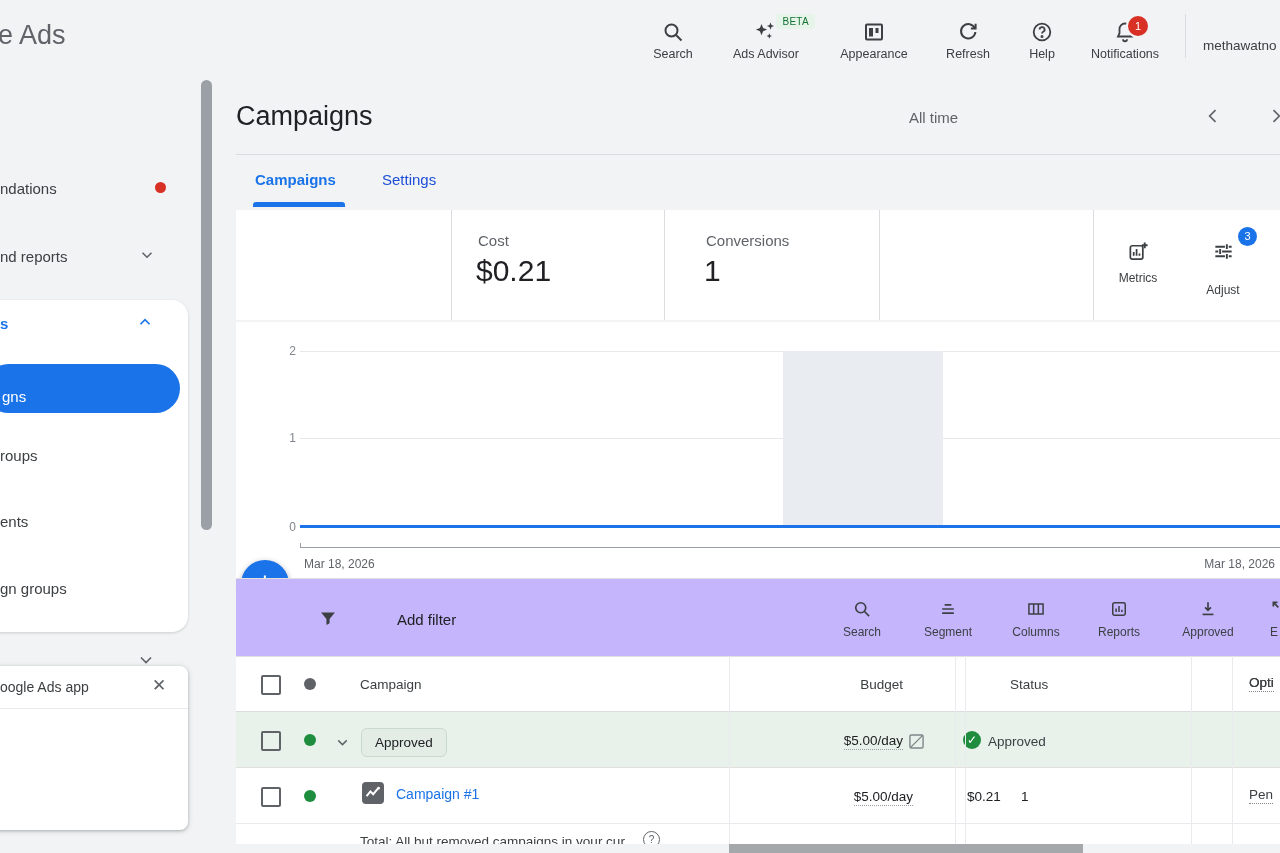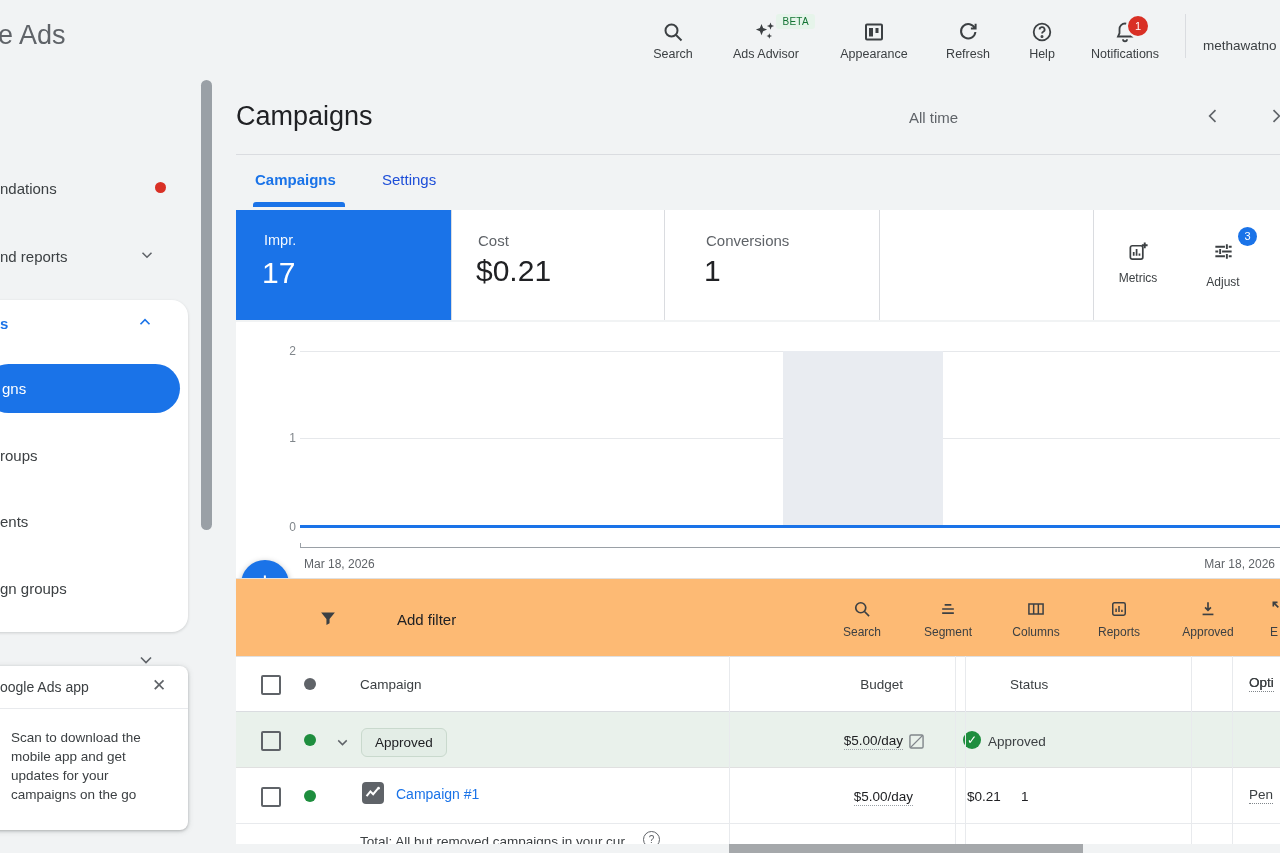--- a/index.html
+++ b/index.html
@@ -103,38 +103,37 @@
       </svg>
 
     <div class="abs" style="left:-20px;top:230px;width:208px;height:332px;background:#fff;border-radius:0 16px 16px 0;box-shadow:0 1px 3px rgba(60,64,67,.2);"></div>
 
     <div class="sideitem" style="top:245px;color:#1a73e8;font-weight:bold;">s</div>
     <svg class="abs" viewBox="0 0 24 24" fill="none" stroke="#1a73e8" stroke-width="2.2" style="left:136px;top:243px;width:18px;height:18px;">
         <path d="M6 15l6-6 6 6"></path>
       </svg>
 
     <div class="abs" style="left:-16px;top:294px;width:196px;height:49px;background:#1a73e8;border-radius:25px;">
-      <span style="position:absolute;left:18px;top:16px;font-size:15px;color:#fff;">gns</span>
+      <span style="position:absolute;left:18px;top:24px;font-size:15px;color:#fff;">gns</span>
     </div>
 
     <div class="sideitem" style="top:377px;">roups</div>
     <div class="sideitem" style="top:443px;">ents</div>
     <div class="sideitem" style="top:510px;">gn groups</div>
 
     <div class="abs" style="left:201px;top:10px;width:11px;height:450px;background:#9aa0a6;border-radius:6px;"></div>
 
     <svg class="abs" viewBox="0 0 24 24" fill="none" stroke="#5f6368" stroke-width="2" style="left:136px;top:580px;width:20px;height:20px;">
         <path d="M6 9l6 6 6-6"></path>
       </svg>
 
     <div class="abs card" style="left:-14px;top:596px;width:202px;height:164px;">
       <div style="position:absolute;left:14px;top:13px;font-size:14px;color:#3c4043;white-space:nowrap;">oogle Ads app</div>
       <div style="position:absolute;left:166px;top:9px;font-size:17px;color:#5f6368;cursor:pointer;">✕</div>
       <div style="position:absolute;left:0;top:42px;width:202px;height:1px;background:#e8eaed;"></div>
-      <div style="position:absolute;left:25px;top:62px;width:162px;font-size:13.5px;line-height:19px;color:#3c4043;">Scan to download the mobile app and get updates for your campaigns on the go</div>
     </div>
   </div>
 
   <div class="abs" style="left:236px;top:101px;font-size:27px;color:#202124;">Campaigns</div>
 
 
   <div class="abs" style="left:897px;top:109px;font-size:15px;color:#5f6368;white-space:nowrap;margin-left:12px;">All time</div>
 
 
   <svg class="abs" viewBox="0 0 24 24" fill="none" stroke="#5f6368" stroke-width="2" style="left:1203px;top:106px;width:20px;height:20px;cursor:pointer;">
@@ -145,24 +144,20 @@
     </svg>
 
   <div class="hline" style="left:236px;top:154px;width:1044px;"></div>
 
   <div class="abs" style="left:255px;top:171px;font-size:15px;font-weight:bold;color:#1a73e8;cursor:pointer;">Campaigns</div>
   <div class="abs" style="left:253px;top:202px;width:92px;height:5px;background:#1a73e8;border-radius:3px 3px 0 0;"></div>
   <div class="abs" style="left:382px;top:171px;font-size:15px;color:#1d4ed8;cursor:pointer;">Settings</div>
 
   <div class="abs" style="left:236px;top:210px;width:1044px;height:110px;background:#fff;">
 
-    <div class="abs" style="left:0;top:0;width:215px;height:110px;background:#1a73e8;cursor:pointer;">
-      <div style="position:absolute;left:28px;top:22px;font-size:14.5px;color:rgba(255,255,255,.95);">Impr.</div>
-      <div style="position:absolute;left:26px;top:46px;font-size:30px;color:#fff;">17</div>
-    </div>
 
     <div class="abs" style="left:215px;top:0;width:213px;height:136px;cursor:pointer;">
       <div style="position:absolute;left:27px;top:22px;font-size:15px;color:#5f6368;">Cost</div>
       <div style="position:absolute;left:25px;top:44px;font-size:30px;color:#202124;">$0.21</div>
     </div>
 
     <div class="abs" style="left:428px;top:0;width:215px;height:110px;cursor:pointer;">
       <div style="position:absolute;left:42px;top:22px;font-size:15px;color:#5f6368;">Conversions</div>
       <div style="position:absolute;left:40px;top:44px;font-size:30px;color:#202124;">1</div>
     </div>
@@ -176,21 +171,21 @@
             <path d="M18.5 2.5v6M15.5 5.5h6" stroke-width="2"></path>
           </svg>
         <div style="font-size:12px;color:#3c4043;margin-top:8px;">Metrics</div>
       </div>
       <div class="abs" style="left:98px;top:30px;width:64px;text-align:center;cursor:pointer;">
         <svg viewBox="0 0 24 24" fill="none" stroke="currentColor" stroke-width="2" style="width:23px;height:23px;margin:0 auto;color:#3c4043;">
             <path d="M3.5 7h10M17.5 7h3M15.5 4.5v5"></path>
             <path d="M3.5 12h3M10.5 12h10M8.5 9.5v5"></path>
             <path d="M3.5 17h10M17.5 17h3M15.5 14.5v5"></path>
           </svg>
-        <div style="font-size:12px;color:#3c4043;margin-top:12px;">Adjust</div>
+        <div style="font-size:12px;color:#3c4043;margin-top:20px;">Adjust</div>
       </div>
       <div class="abs" style="left:145px;top:17px;width:19px;height:19px;border-radius:50%;background:#1a73e8;color:#fff;font-size:11px;line-height:19px;text-align:center;">3</div>
     </div>
     <div class="vline" style="left:215px;top:0;height:110px;"></div>
     <div class="vline" style="left:428px;top:0;height:110px;"></div>
     <div class="vline" style="left:643px;top:0;height:110px;"></div>
     <div class="vline" style="left:857px;top:0;height:110px;"></div>
   </div>
 
   <div class="abs" style="left:236px;top:322px;width:1044px;height:256px;background:#fff;">
@@ -210,21 +205,21 @@
     <div class="abs" style="left:64px;top:221px;width:1px;height:5px;background:#9aa0a6;"></div>
     <div class="abs" style="left:68px;top:235px;font-size:12px;color:#5f6368;white-space:nowrap;">Mar 18, 2026</div>
     <div class="abs ta-r" style="left:914px;top:235px;width:125px;font-size:12px;color:#5f6368;white-space:nowrap;">Mar 18, 2026</div>
   </div>
 
   <div class="abs" style="left:241px;top:560px;width:48px;height:48px;border-radius:50%;background:#1a73e8;box-shadow:0 2px 6px rgba(0,0,0,.3);cursor:pointer;">
     <span style="position:absolute;left:0;top:7px;width:48px;text-align:center;font-size:27px;color:#fff;font-weight:normal;">+</span>
   </div>
 
   <div class="hline" style="left:236px;top:578px;width:1044px;background:#e0e0e0;"></div>
-  <div class="abs" style="left:236px;top:579px;width:1044px;height:77px;background:#fdba74;">
+  <div class="abs" style="left:236px;top:579px;width:1044px;height:77px;background:#c4b5fd;">
     <svg class="abs" viewBox="0 0 24 24" fill="currentColor" style="left:81px;top:29px;width:22px;height:22px;color:#3c4043;cursor:pointer;">
         <path d="M4.5 5h15l-5.8 7v4.6l-3.4 1.9V12z"></path>
       </svg>
     <div class="abs" style="left:161px;top:32px;font-size:15px;color:#202124;cursor:pointer;white-space:nowrap;">Add filter</div>
 
     <div class="action" style="left:584px;top:20px;">
       <svg viewBox="0 0 24 24" style="margin:0 auto">
           <circle cx="10.5" cy="10.5" r="6" fill="none" stroke="currentColor" stroke-width="2"></circle>
           <path d="M15 15l5.5 5.5" stroke="currentColor" stroke-width="2"></path>
         </svg>

